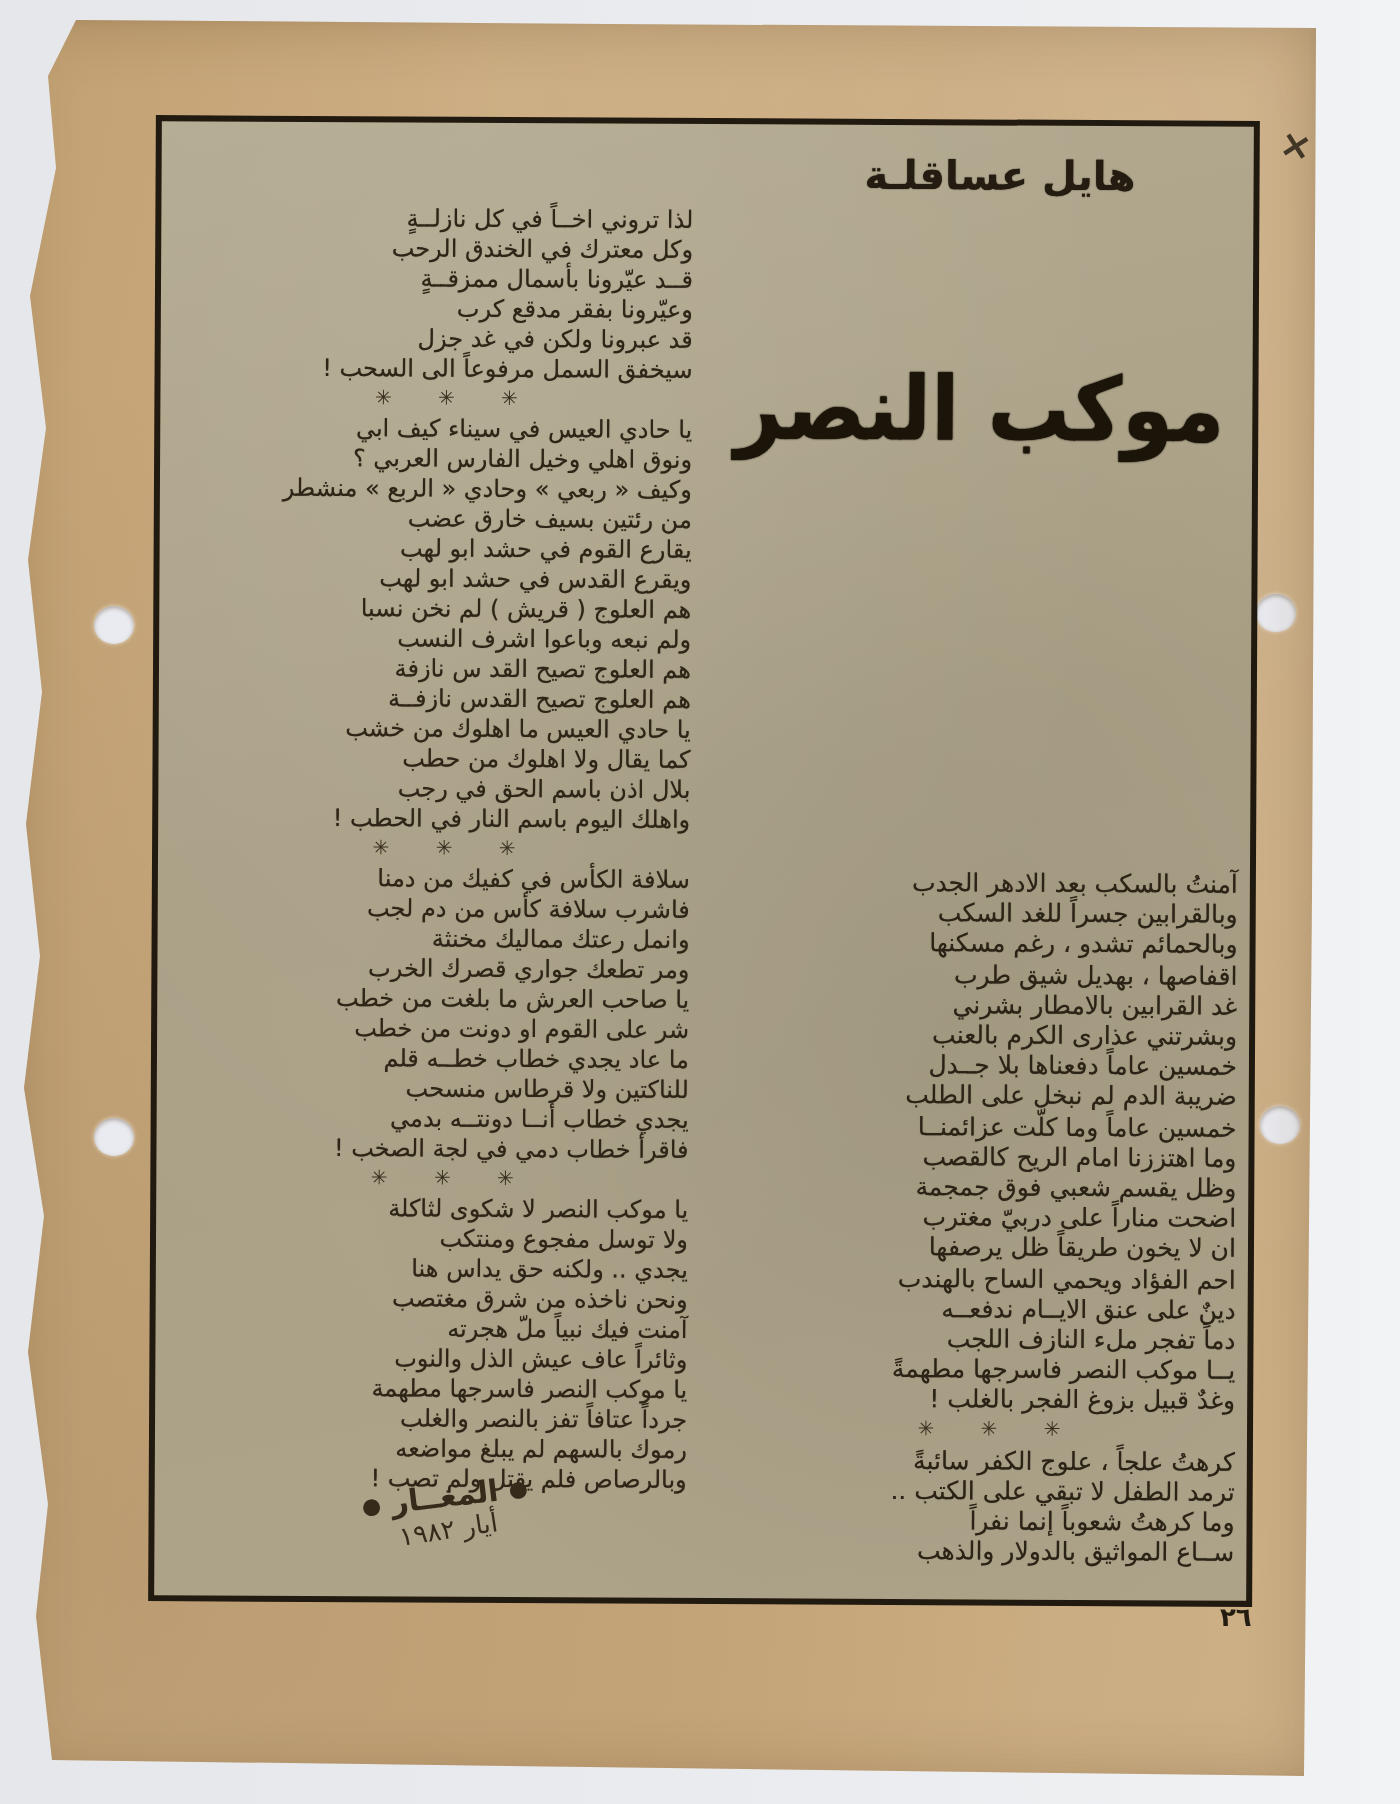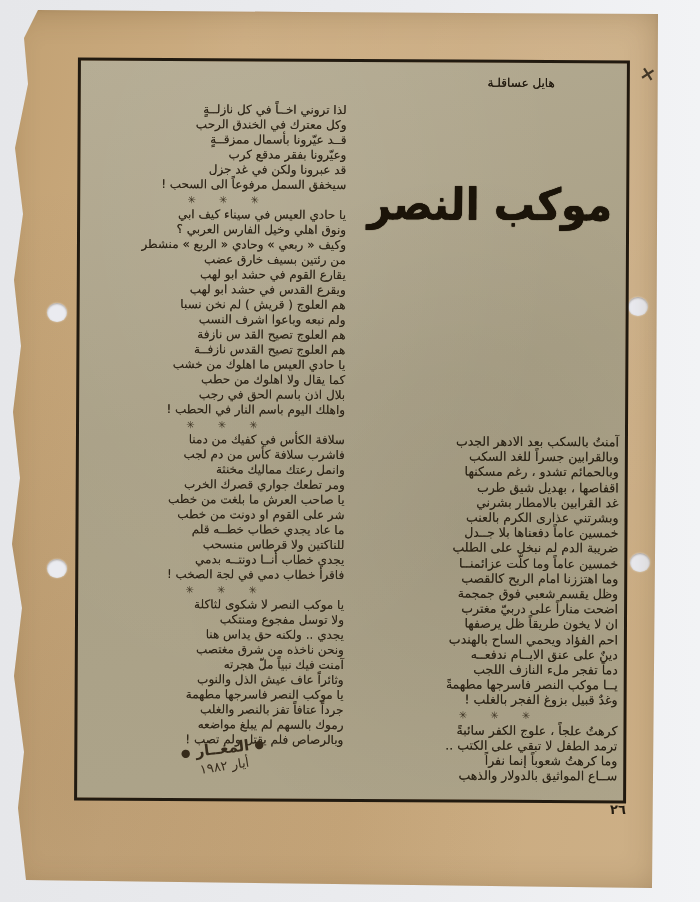--- a/index.html
+++ b/index.html
@@ -30,22 +30,22 @@
     border:3px solid #211a10;
     transform:rotate(.3deg);
     background:
       radial-gradient(ellipse at 30% 18%, rgba(255,255,255,.07), transparent 60%),
       radial-gradient(ellipse at 70% 62%, rgba(0,0,0,.06), transparent 55%),
       linear-gradient(168deg,#b3aa91,#a9a086 45%,#ada48a);
     color:#2b2316;
     direction:rtl;
   }
   .author{
-    position:absolute;top:13px;right:72px;
-    font-size:12px;font-weight:normal;letter-spacing:.5px;color:#241c10;
+    position:absolute;top:13px;right:59px;
+    font-size:20px;font-weight:bold;letter-spacing:.5px;color:#241c10;
     text-shadow:0 0 .6px #241c10;white-space:nowrap;
   }
   .ptitle{
     position:absolute;top:118px;right:14px;
     font-size:41px;font-weight:bold;color:#1b1409;
     text-shadow:0 0 1px #1b1409,0 0 .5px #1b1409;
     transform:scaleY(1.08);white-space:nowrap;
   }
   .col{position:absolute;white-space:nowrap;}
   .col-left{

